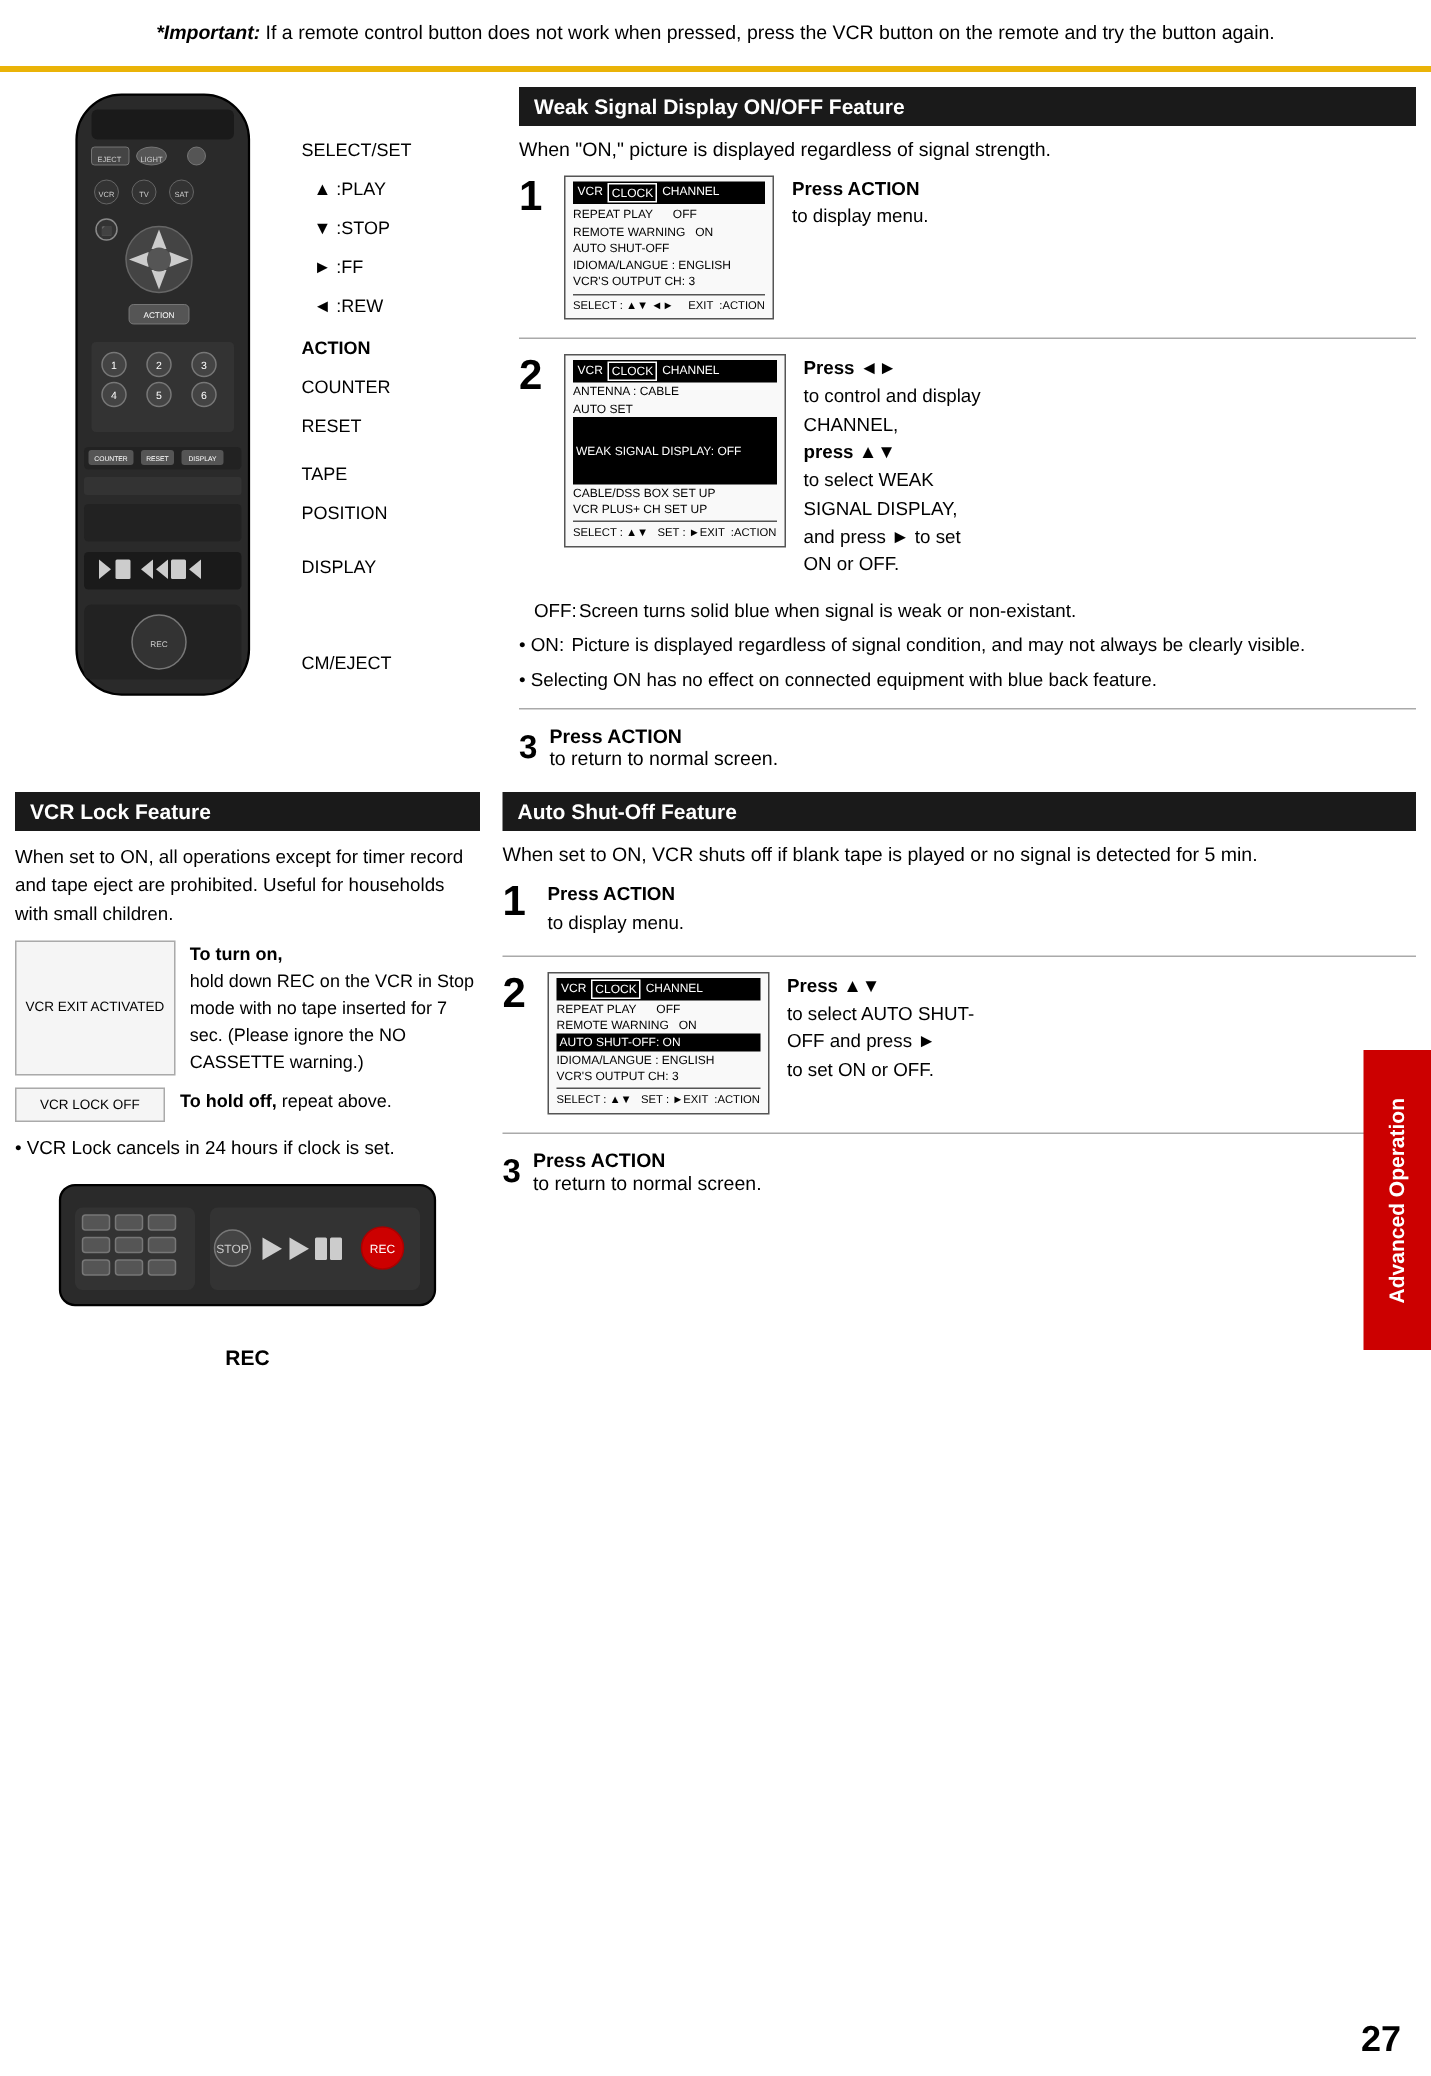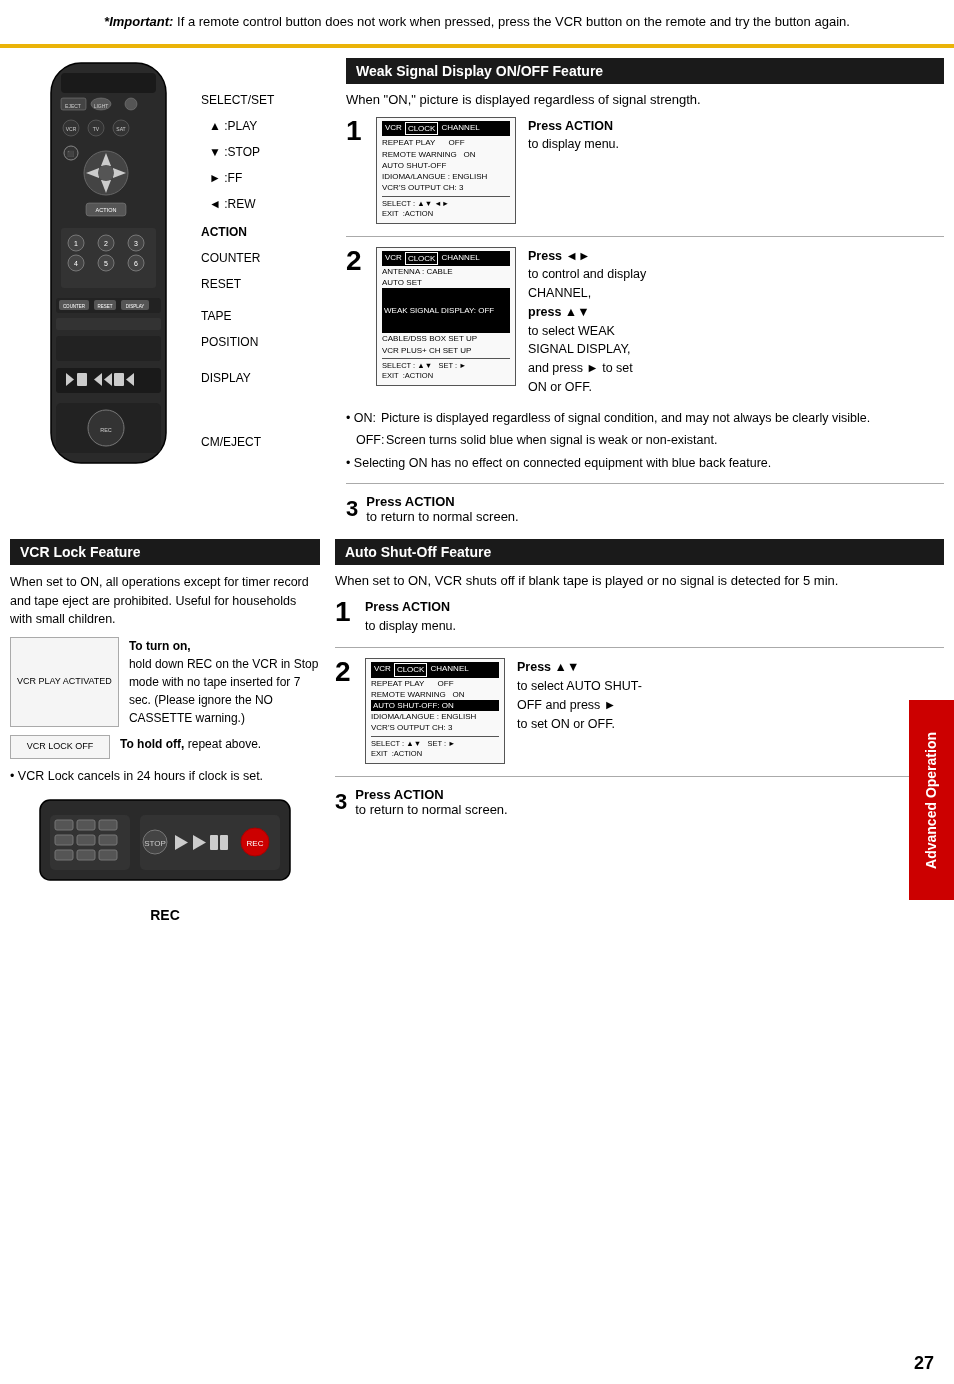--- a/index.html
+++ b/index.html
@@ -107,21 +107,20 @@
       background: #f9f9f9;
       flex-shrink: 0;
     }
 
     .menu-screen .menu-footer {
       border-top: 1px solid #555;
       margin-top: 2px;
       padding-top: 2px;
       display: flex;
       justify-content: space-between;
-      flex-direction: column;
     }
 
     .step-text {
       font-size: 12.5px;
       line-height: 1.5;
     }
 
     .step-text strong { font-weight: bold; }
 
     
@@ -200,21 +199,21 @@
     .bottom-remote-container {
       margin-top: 10px;
       text-align: center;
     }
 
     
     .page-number {
       position: absolute;
       bottom: 10px;
       right: 20px;
-      font-size: 18px;
+      font-size: 24px;
       font-weight: bold;
     }
 
     
     .side-tab {
       position: absolute;
       right: 0;
       top: 700px;
       width: 45px;
       height: 200px;
@@ -434,27 +433,27 @@
           <strong>press ▲▼</strong><br>
           <span>to select WEAK</span><br>
           <span>SIGNAL DISPLAY,</span><br>
           <span>and press ► to set</span><br>
           <span>ON or OFF.</span>
         </div>
       </div>
     </div>
 
     <div class="bullet-section">
+      <div class="bullet-item" style="padding-left:10px;">
+        <span class="bullet-label" style="min-width:30px;">OFF:</span>
+        <span>Screen turns solid blue when signal is weak or non-existant.</span>
+      </div>
       <div class="bullet-item">
         <span class="bullet-label">• ON:</span>
         <span>Picture is displayed regardless of signal condition, and may not always be clearly visible.</span>
-      </div>
-      <div class="bullet-item" style="padding-left:10px;">
-        <span class="bullet-label" style="min-width:30px;">OFF:</span>
-        <span>Screen turns solid blue when signal is weak or non-existant.</span>
       </div>
       <div class="bullet-item">
         <span>• Selecting ON has no effect on connected equipment with blue back feature.</span>
       </div>
     </div>
 
     <hr class="divider">
 
     <div class="step3-inline">
       <span class="step3-num">3</span>
@@ -468,21 +467,21 @@
 
 <div class="bottom-area">
 
   <div class="bottom-left">
     <div class="section-header">VCR Lock Feature</div>
     <div class="vcr-lock-content">
       <p style="margin-bottom:8px;">When set to ON, all operations except for timer record and tape eject are prohibited. Useful for households with small children.</p>
 
       <div class="vcr-lock-steps">
         <div class="lock-box">
-          <span>VCR PLAY ACTIVATED</span>
+          <span>VCR EXIT ACTIVATED</span>
         </div>
         <div class="lock-instruction">
           <strong>To turn on,</strong><br>
           <span>hold down REC on the VCR in Stop mode with no tape inserted for 7 sec. (Please ignore the NO CASSETTE warning.)</span>
         </div>
       </div>
 
       <div class="vcr-lock-steps" style="margin-top:8px;">
         <div class="lock-box">
           <span>VCR LOCK OFF</span>

